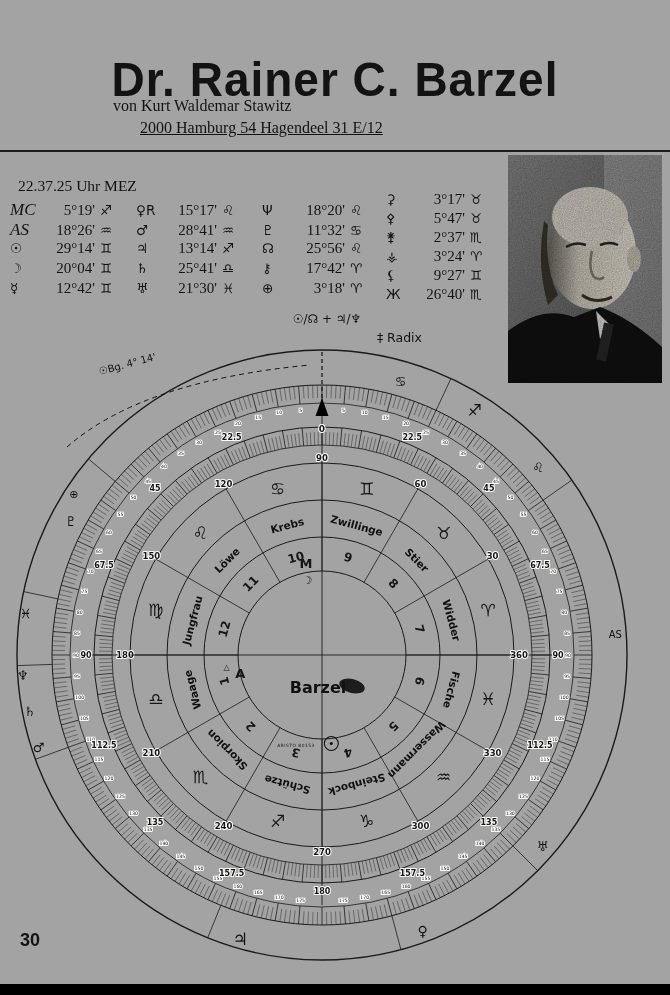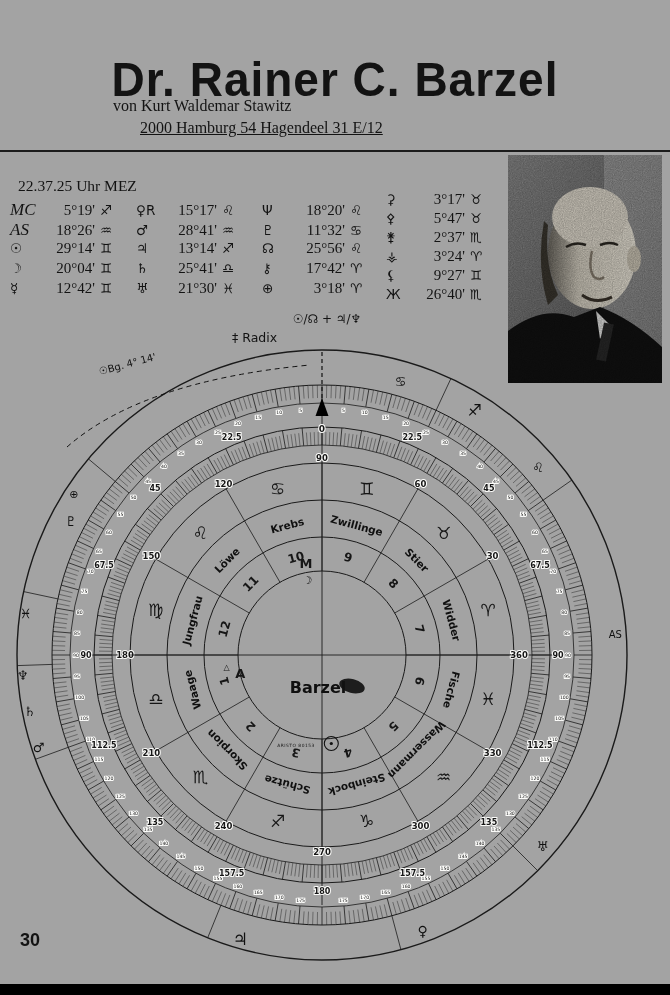--- a/index.html
+++ b/index.html
@@ -17,21 +17,21 @@
           grid-template-columns:34px 56px 36px 30px 56px 40px 30px 58px 36px;
           grid-auto-rows:20px;align-items:baseline;}
   .tnp{position:absolute;top:191px;left:386px;font-size:15px;display:grid;
        grid-template-columns:30px 54px 34px;grid-auto-rows:19px;align-items:baseline;}
   .cell-v{text-align:right;padding-right:5px;}
   .cell-s,.cell-g{font-family:"DejaVu Sans",sans-serif;font-size:13.5px;}
   .cell-g.txt{font-family:"Liberation Serif",serif;font-style:italic;font-size:17px;}
   .photo{position:absolute;top:155px;left:508px;width:154px;height:228px;}
   .radix1{position:absolute;top:312px;left:232px;width:190px;text-align:center;
           font-size:12px;font-family:"DejaVu Sans",sans-serif;}
-  .radix2{position:absolute;top:330px;left:232px;width:190px;text-align:left;
+  .radix2{position:absolute;top:330px;left:232px;width:190px;text-align:right;
           font-size:12.5px;font-family:"DejaVu Sans",sans-serif;}
   .wheel{position:absolute;top:335px;left:-8px;width:660px;height:660px;}
   .pageno{position:absolute;top:930px;left:20px;font-size:18px;font-weight:bold;
           font-family:"Liberation Sans","DejaVu Sans",sans-serif;}
   .bar{position:absolute;top:984px;left:0;width:670px;height:11px;background:#000;}
   
   .wt{font-family:"DejaVu Sans",sans-serif;fill:#161616;}
   .wh{font-family:"DejaVu Sans",sans-serif;fill:#161616;paint-order:stroke;stroke:#fcfcfa;stroke-width:2px;}
   .hand{font-family:"DejaVu Sans",sans-serif;fill:#101010;}
   .wname{font-family:"DejaVu Sans",sans-serif;fill:#101010;}

